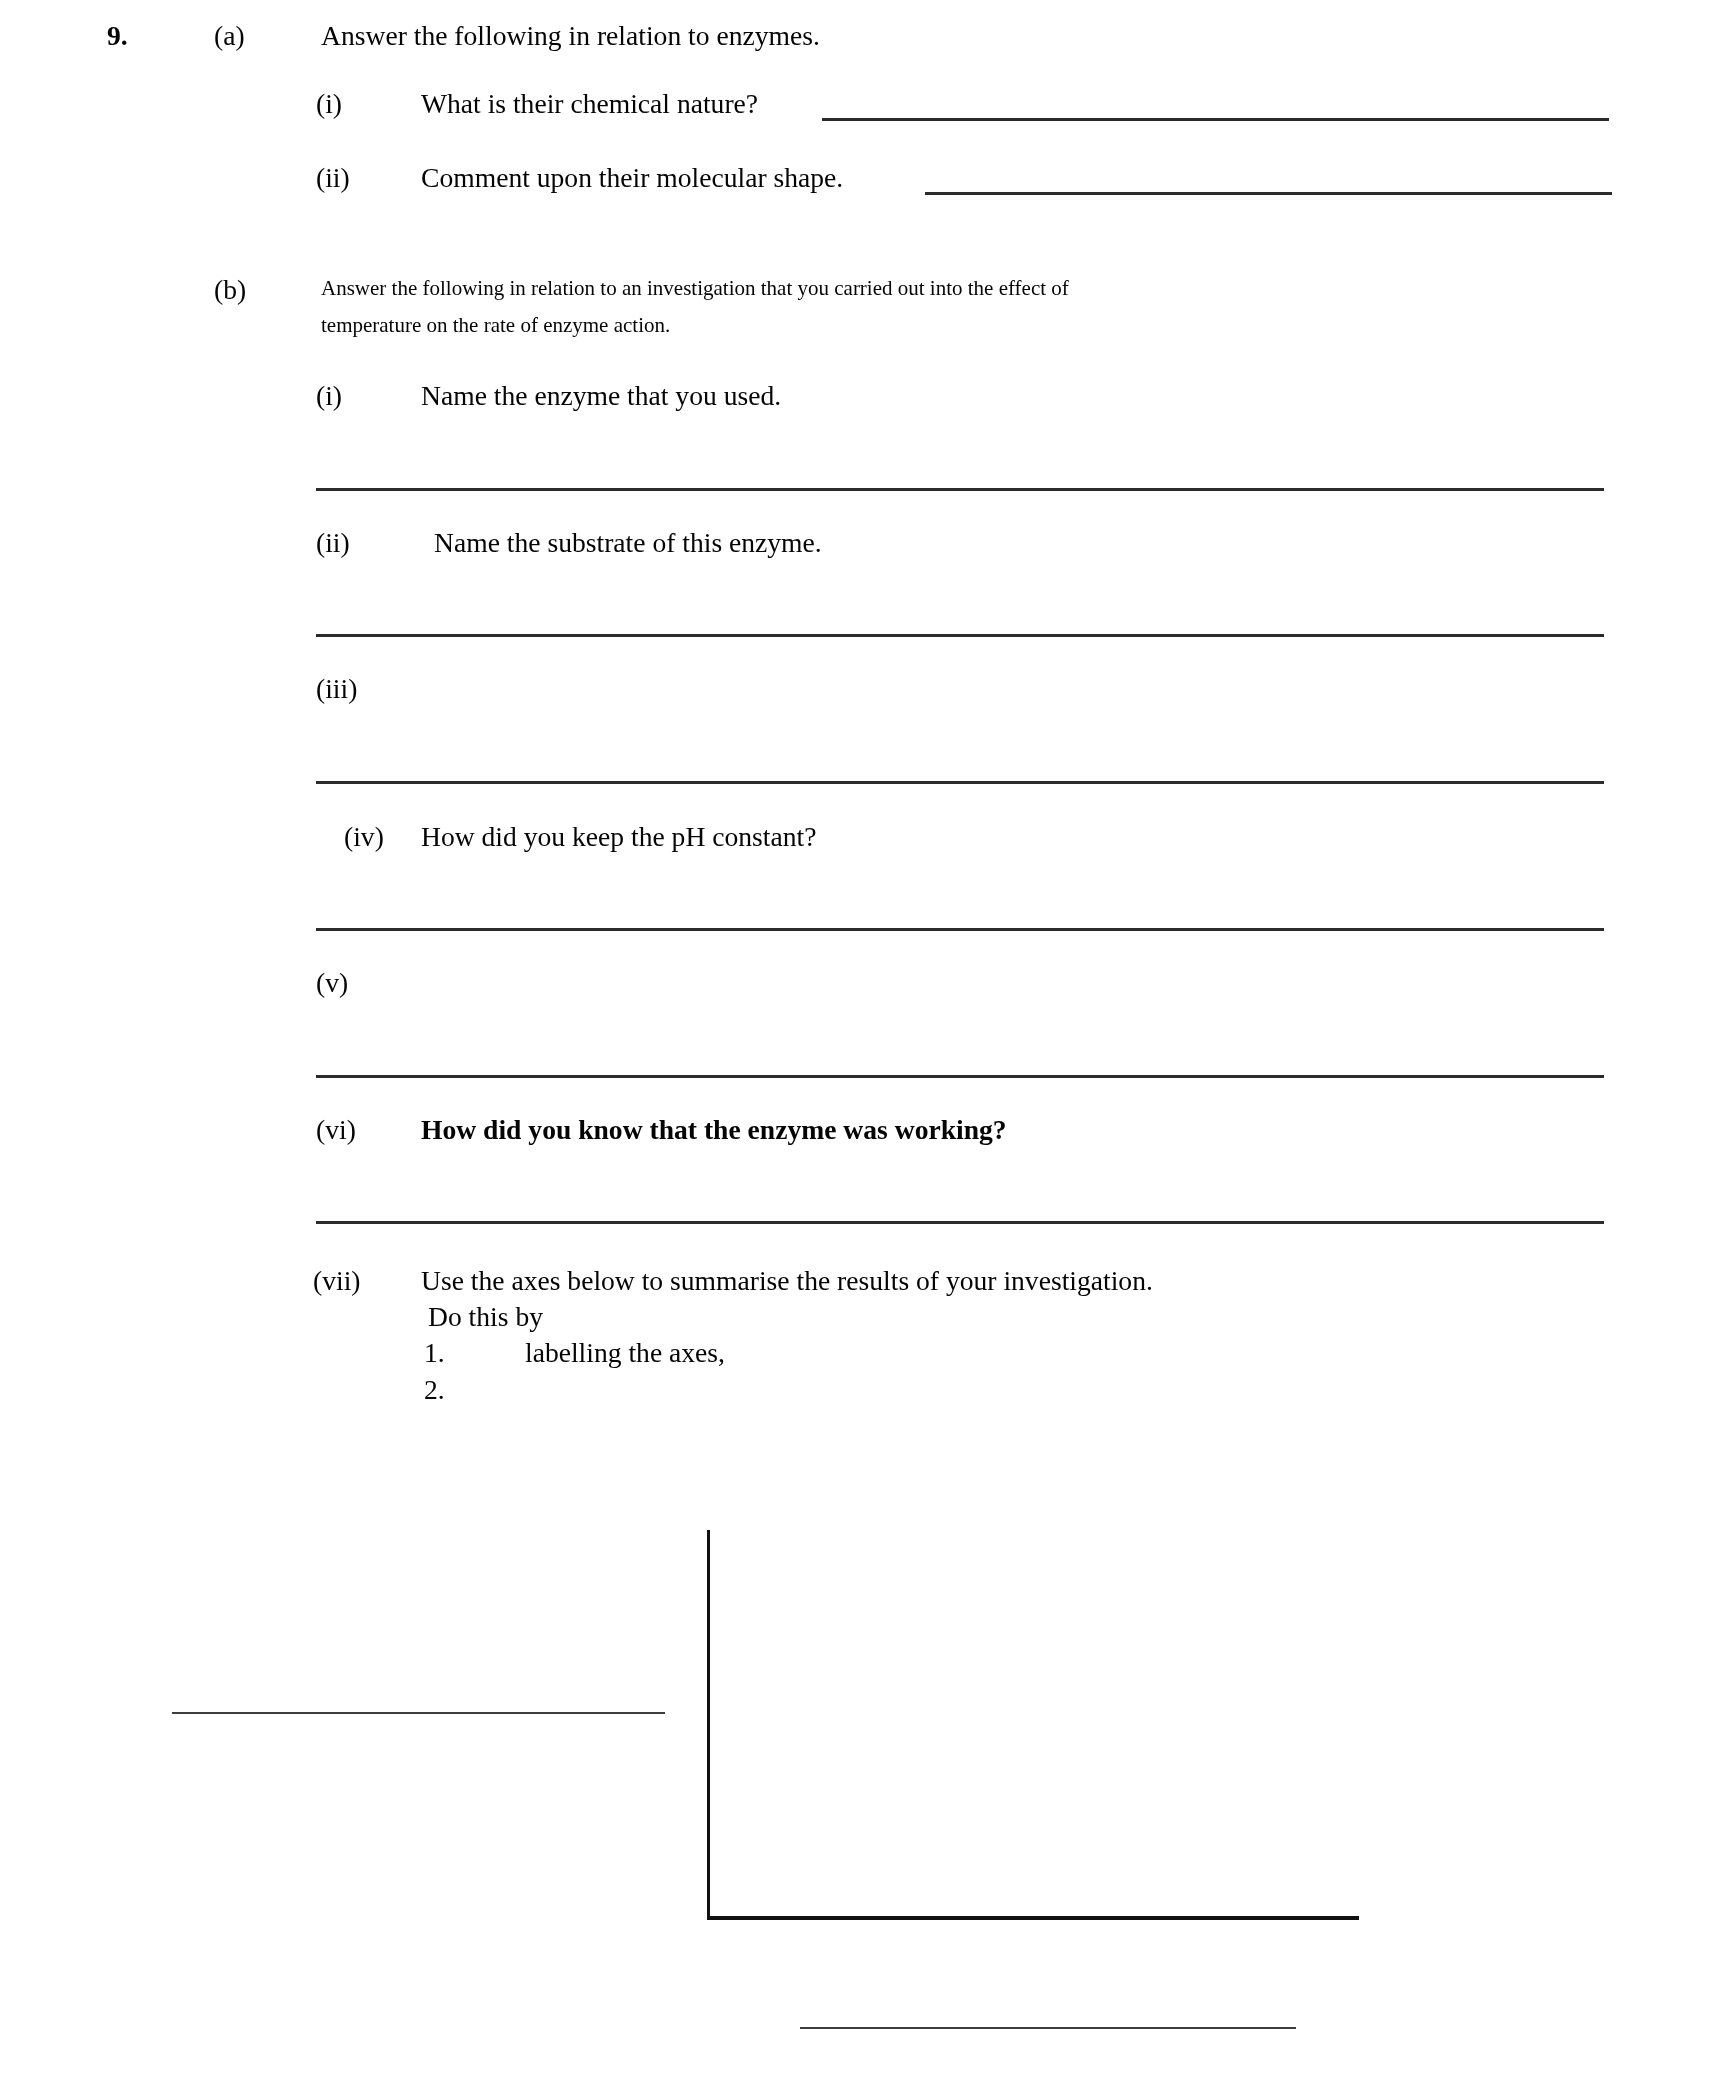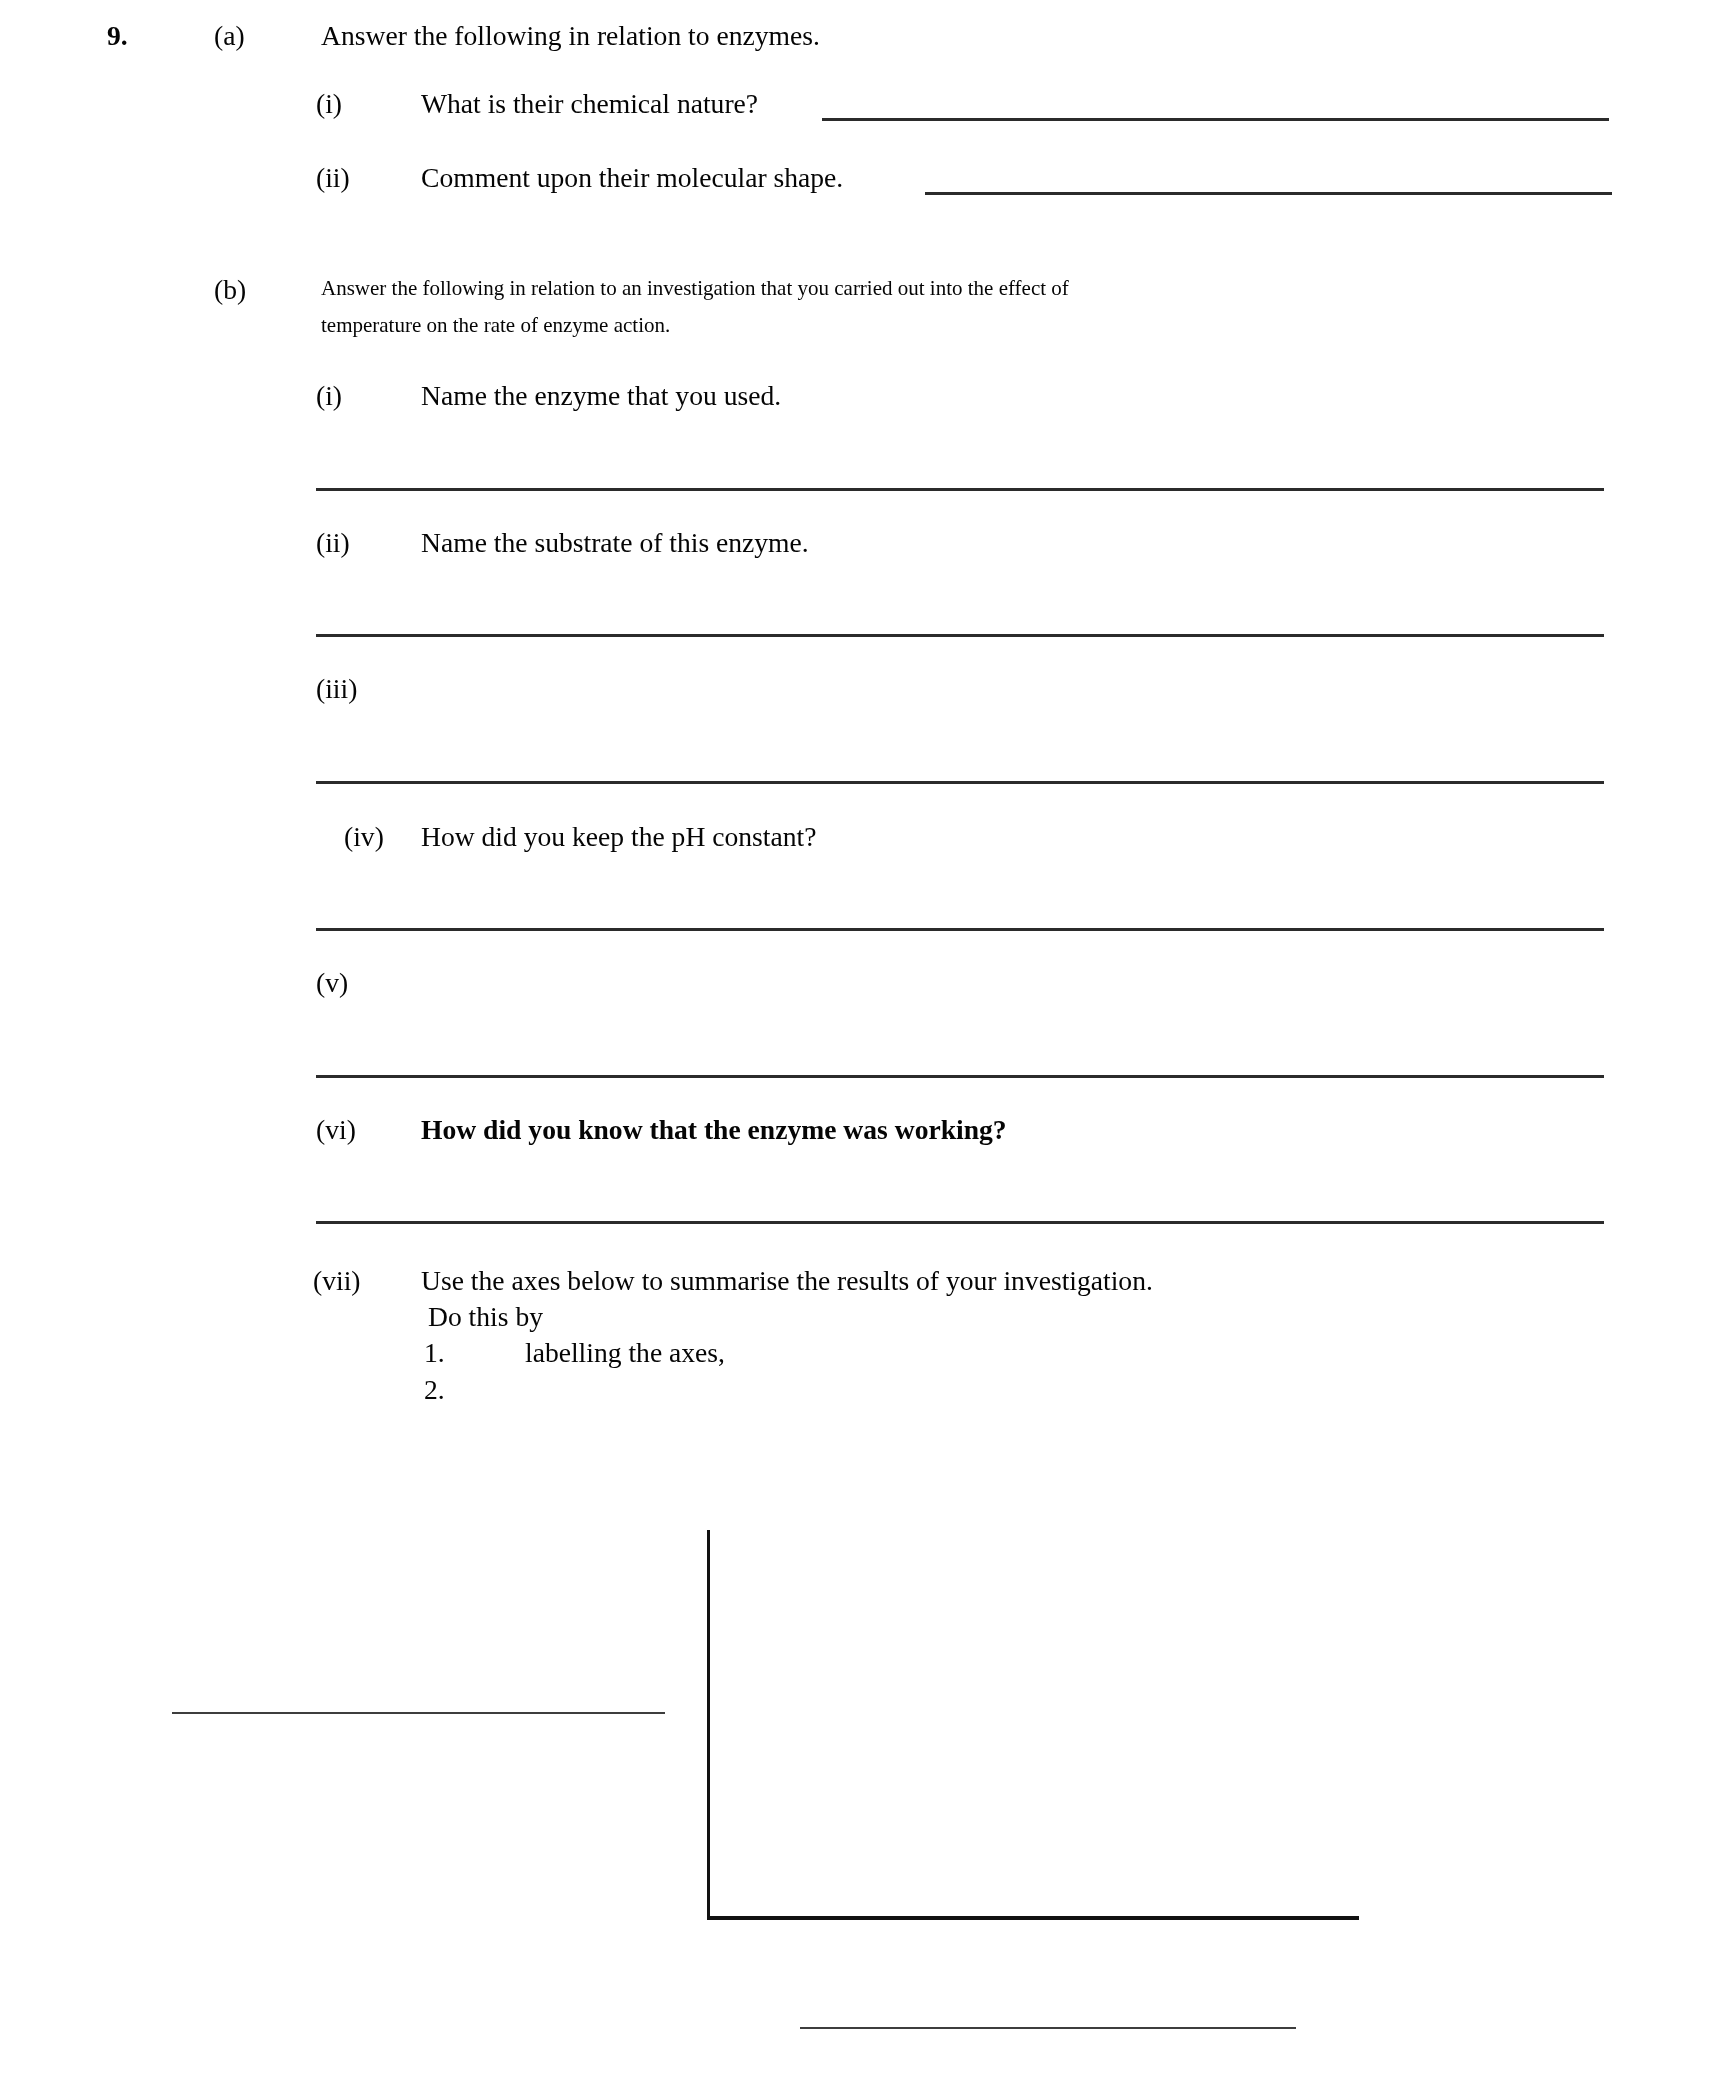--- a/index.html
+++ b/index.html
@@ -65,21 +65,21 @@
   <div class="abs wrapblock" style="left:321px; top:270px;">
     <div class="txtline">Answer the following in relation to an investigation that you carried out into the effect of</div>
     <div class="txtline">temperature on the rate of enzyme action.</div>
   </div>
 
   <span class="txt" style="left:316px; top:379px;">(i)</span>
   <span class="txt" style="left:421px; top:379px;">Name the enzyme that you used.</span>
   <div class="blank" style="left:316px; top:488px; width:1288px; height:2.9px;"></div>
 
   <span class="txt" style="left:316px; top:526px;">(ii)</span>
-  <span class="txt" style="left:421px; top:526px;">Name the substrate of this enzyme.</span>
+  <span class="txt" style="left:434px; top:526px;">Name the substrate of this enzyme.</span>
   <div class="blank" style="left:316px; top:634px; width:1288px; height:2.9px;"></div>
 
   <span class="txt" style="left:316px; top:672px;">(iii)</span>
   <div class="blank" style="left:316px; top:781px; width:1288px; height:2.9px;"></div>
 
   <span class="txt" style="left:316px; top:820px;margin-left:28px;">(iv)</span>
   <span class="txt" style="left:421px; top:820px;">How did you keep the pH constant?</span>
   <div class="blank" style="left:316px; top:928px; width:1288px; height:2.9px;"></div>
 
   <span class="txt" style="left:316px; top:966px;">(v)</span>

